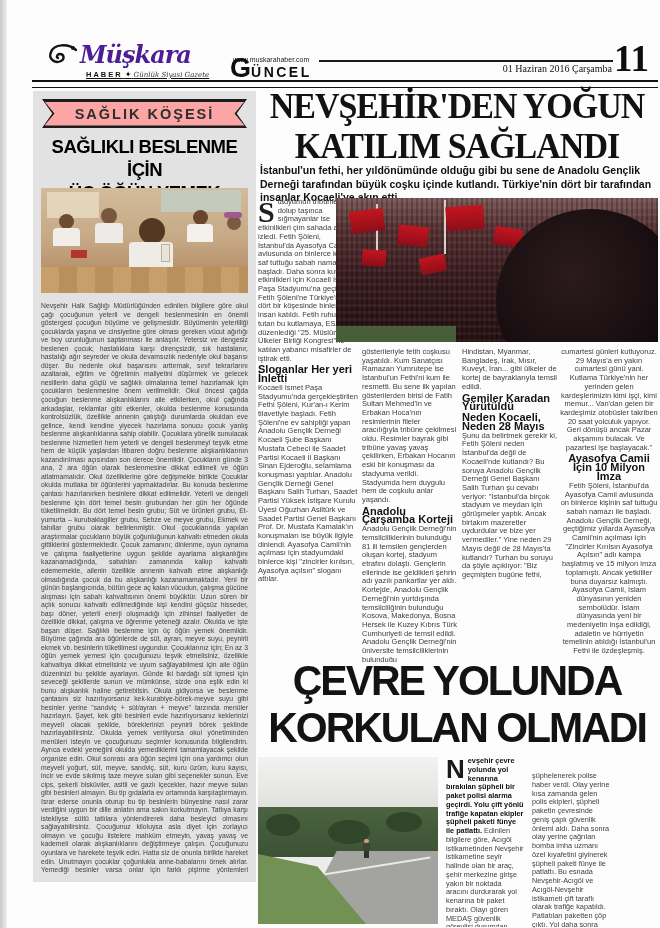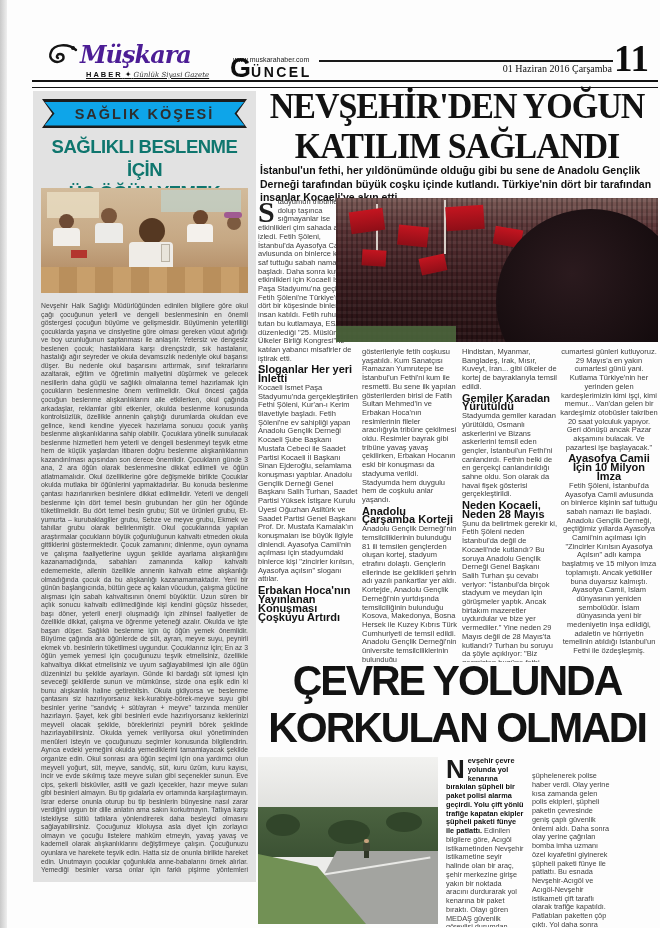--- a/index.html
+++ b/index.html
@@ -26,26 +26,26 @@
   .issue-date{left:500px;top:63px;width:112px;text-align:right;font-family:"Liberation Serif",serif;
       font-size:10px;color:#111;}
   .page-num{left:614px;top:40px;font-family:"Liberation Serif",serif;font-weight:bold;
       font-size:37px;line-height:38px;color:#0d0d0d;}
   .mast-rule{left:32px;top:80px;width:626px;height:5px;
       border-top:2.5px solid #131313;border-bottom:1px solid #131313;}
   
   .health-box{left:33px;top:91px;width:223px;height:791px;background:#e2e2e2;}
   .ribbon-outer{position:absolute;left:9px;top:8px;width:205px;height:29px;background:#1c1c1c;
       clip-path:polygon(0 0,100% 0,95% 50%,100% 100%,0 100%,5% 50%);}
-  .ribbon-inner{position:absolute;left:2.5px;top:2.5px;width:200px;height:24px;background:#0ea5e9;
+  .ribbon-inner{position:absolute;left:2.5px;top:2.5px;width:200px;height:24px;background:#fca5a5;
       clip-path:polygon(0 0,100% 0,95% 50%,100% 100%,0 100%,5% 50%);
       display:flex;align-items:center;justify-content:center;}
   .ribbon-inner span{font-size:14.5px;font-weight:bold;letter-spacing:2px;color:#2e2e2e;}
   .health-headline{position:absolute;left:4px;top:44px;width:215px;text-align:center;
-      font-size:18.5px;line-height:23px;font-weight:800;letter-spacing:-0.5px;color:#0f766e;}
+      font-size:18.5px;line-height:23px;font-weight:800;letter-spacing:-0.5px;color:#000000;}
   .classroom-photo{position:absolute;left:8px;top:97px;width:207px;height:105px;overflow:hidden;
       background:linear-gradient(180deg,#d2bb9b 0%,#c6a884 50%,#aa8058 100%);}
   .cp-window{position:absolute;left:6px;top:4px;width:52px;height:26px;background:#e9ddc3;opacity:.8;}
   .cp-board{position:absolute;left:120px;top:2px;width:80px;height:22px;background:#bfd3cd;opacity:.7;}
   .kid-head{position:absolute;border-radius:50%;}
   .kid-shirt{position:absolute;border-radius:4px 4px 0 0;}
   .cp-desk{position:absolute;left:0;bottom:0;width:207px;height:26px;
       background:repeating-linear-gradient(90deg,#c89f6b 0 18px,#b98f5c 18px 36px);}
   .cp-accent{position:absolute;background:#b3362e;}
   .health-body{position:absolute;left:8px;top:211px;width:207px;height:572px;overflow:hidden;
@@ -171,21 +171,20 @@
 <div class="abs main-headline">
   <div>NEVŞEHİR'DEN YOĞUN</div>
   <div>KATILIM SAĞLANDI</div>
 </div>
 <div class="abs main-subtitle">İstanbul'un fethi, her yıldönümünde olduğu gibi bu sene de Anadolu Gençlik Derneği tarafından büyük coşku içinde kutlandı. Türkiye'nin dört bir tarafından insanlar Kocaeli'ye akın etti.</div>
 
 <div class="abs news-col col1">
   <p><span class="dropcap">S</span><span>tadyumun tribünleri dolup taşınca sığmayanlar ise etkinlikleri çim sahada ayakta izledi. Fetih Şöleni, İstanbul'da Ayasofya Camii avlusunda on binlerce kişinin saf tuttuğu sabah namazı ile başladı. Daha sonra kutlama etkinlikleri için Kocaeli İsmet Paşa Stadyumu'na geçildi. Fetih Şöleni'ne Türkiye'nin dört bir köşesinde binlerce insan katıldı. Fetih ruhunu diri tutan bu kutlamaya, ESAM'ın düzenlediği "25. Müslüman Ülkeler Birliği Kongresi"ne katılan yabancı misafirler de iştirak etti.</span></p>
   <h4>Sloganlar Her yeri İnletti</h4>
   <p>Kocaeli İsmet Paşa Stadyumu'nda gerçekleştirilen Fethi Şöleni, Kur'an-ı Kerim tilavetiyle başladı. Fetih Şöleni'ne ev sahipliği yapan Anadolu Gençlik Derneği Kocaeli Şube Başkanı Mustafa Cebeci ile Saadet Partisi Kocaeli İl Başkanı Sinan Ejderoğlu, selamlama konuşması yaptılar. Anadolu Gençlik Derneği Genel Başkanı Salih Turhan, Saadet Partisi Yüksek İstişare Kurulu Üyesi Oğuzhan Asiltürk ve Saadet Partisi Genel Başkanı Prof. Dr. Mustafa Kamalak'ın konuşmaları ise büyük ilgiyle dinlendi. Ayasofya Camii'nin açılması için stadyumdaki binlerce kişi "zincirler kırılsın, Ayasofya açılsın" sloganı attılar.</p>
-  <h4>Erbakan Hoca'nın Yayınlanan Konuşması Çoşkuyu Artırdı</h4>
 </div>
 
 <div class="abs crowd-photo">
   <div class="crowd-texture"></div>
   <div class="flag-pole" style="left:40px;top:6px;height:60px;"></div>
   <div class="flag-pole" style="left:108px;top:2px;height:54px;"></div>
   <div class="flag" style="left:14px;top:12px;width:34px;height:22px;transform:rotate(-8deg);"></div>
   <div class="flag" style="left:62px;top:28px;width:30px;height:20px;transform:rotate(6deg);"></div>
   <div class="flag" style="left:110px;top:8px;width:38px;height:24px;transform:rotate(-4deg);"></div>
   <div class="flag" style="left:158px;top:30px;width:28px;height:18px;transform:rotate(10deg);"></div>
@@ -197,21 +196,20 @@
 
 <div class="abs news-col col2">
   <p>gösterileriyle fetih coşkusu yaşatıldı. Kum Sanatçısı Ramazan Yumrutepe ise İstanbul'un Fethi'ni kum ile resmetti. Bu sene ilk yapılan gösterilerden birisi de Fatih Sultan Mehmed'in ve Erbakan Hoca'nın resimlerinin fileler aracılığıyla tribüne çekilmesi oldu. Resimler bayrak gibi tribüne yavaş yavaş çekilirken, Erbakan Hocanın eski bir konuşması da stadyuma verildi. Stadyumda hem duygulu hem de coşkulu anlar yaşandı.</p>
   <h4>Anadolu Çarşamba Korteji</h4>
   <p>Anadolu Gençlik Derneği'nin temsilciliklerinin bulunduğu 81 ili temsilen gençlerden oluşan kortej, stadyum etrafını dolaştı. Gençlerin ellerinde ise geldikleri şehrin adı yazılı pankartlar yer aldı. Kortejde, Anadolu Gençlik Derneği'nin yurtdışında temsilciliğinin bulunduğu Kosova, Makedonya, Bosna Hersek ile Kuzey Kıbrıs Türk Cumhuriyeti de temsil edildi. Anadolu Gençlik Derneği'nin üniversite temsilciliklerinin bulunduğu</p>
 </div>
 
 <div class="abs news-col col3">
   <p>Hindistan, Myanmar, Bangladeş, Irak, Mısır, Kuveyt, İran... gibi ülkeler de kortej de bayraklarıyla temsil edildi.</p>
   <h4>Gemiler Karadan Yürütüldü</h4>
-  <p>Stadyumda gemiler karadan yürütüldü, Osmanlı askerlerini ve Bizans askerlerini temsil eden gençler, İstanbul'un Fethi'ni canlandırdı. Fethin belki de en gerçekçi canlandırıldığı sahne oldu. Son olarak da havai fişek gösterisi gerçekleştirildi.</p>
   <h4>Neden Kocaeli, Neden 28 Mayıs</h4>
   <p>Şunu da belirtmek gerekir ki, Fetih Şöleni neden İstanbul'da değil de Kocaeli'nde kutlandı? Bu soruya Anadolu Gençlik Derneği Genel Başkanı Salih Turhan şu cevabı veriyor: "İstanbul'da birçok stadyum ve meydan için görüşmeler yaptık. Ancak birtakım mazeretler uydurdular ve bize yer vermediler." Yine neden 29 Mayıs değil de 28 Mayıs'ta kutlandı? Turhan bu soruyu da şöyle açıklıyor: "Biz geçmişten bugüne fethi,</p>
 </div>
 
 <div class="abs news-col col4">
   <p>cumartesi günleri kutluyoruz. 29 Mayıs'a en yakın cumartesi günü yani. Kutlama Türkiye'nin her yerinden gelen kardeşlerimizin kimi işçi, kimi memur... Van'dan gelen bir kardeşimiz otobüsler takriben 20 saat yolculuk yapıyor. Geri dönüşü ancak Pazar akşamını bulacak. Ve pazartesi işe başlayacak."</p>
   <h4>Ayasofya Camii İçin 10 Milyon İmza</h4>
   <p>Fetih Şöleni, İstanbul'da Ayasofya Camii avlusunda on binlerce kişinin saf tuttuğu sabah namazı ile başladı. Anadolu Gençlik Derneği, geçtiğimiz yıllarda Ayasofya Camii'nin açılması için "Zincirler Kırılsın Ayasofya Açılsın" adlı kampa başlatmış ve 15 milyon imza toplamıştı. Ancak yetkililer buna duyarsız kalmıştı. Ayasofya Camii, İslam dünyasının yeniden sembolüdür. İslam dünyasında yeni bir medeniyetin inşa edildiği, adaletin ve hürriyetin temelinin atıldığı İstanbul'un Fethi ile özdeşleşmiş.</p>
 </div>
 

